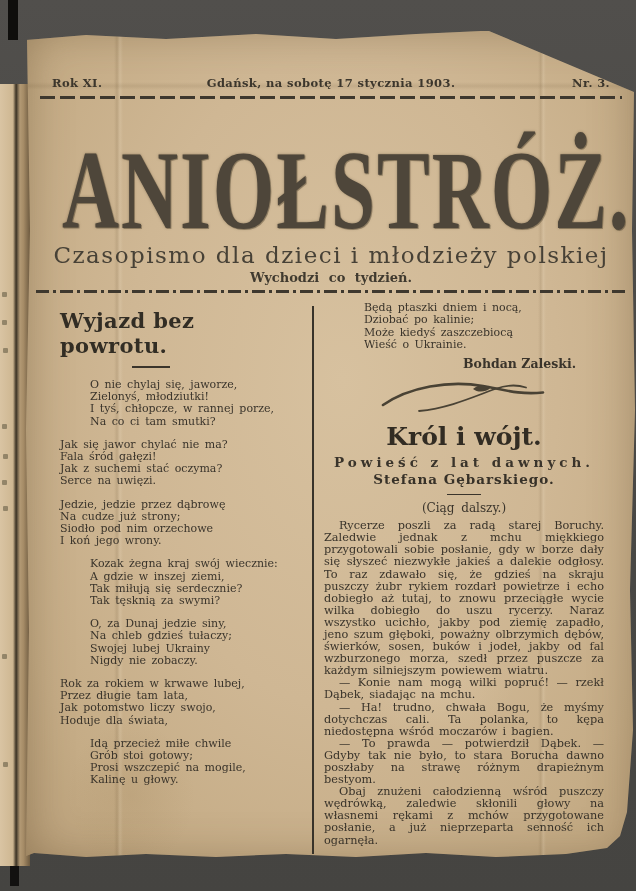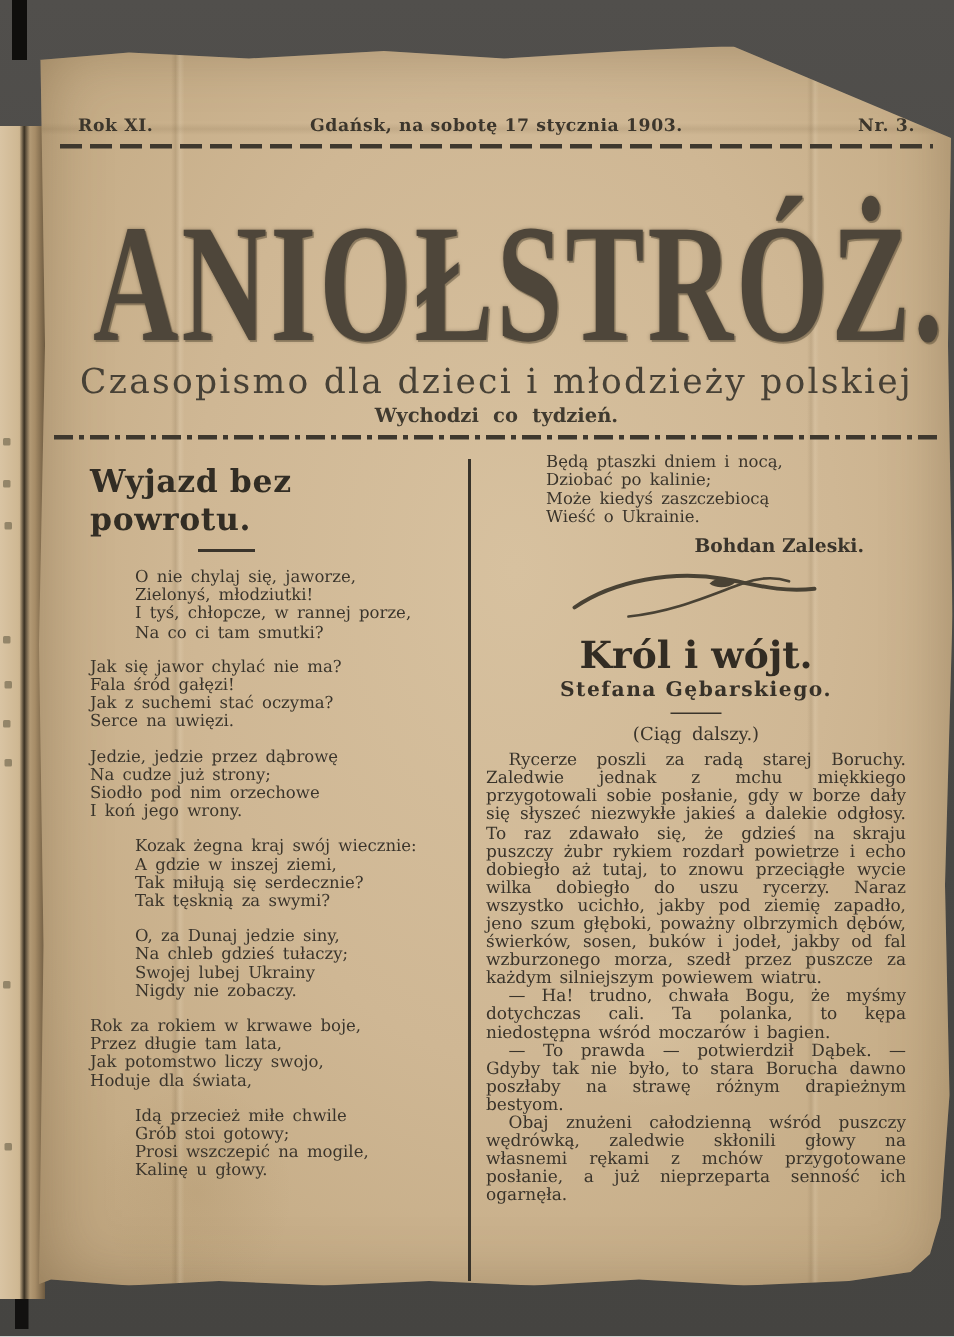--- a/index.html
+++ b/index.html
@@ -162,21 +162,21 @@
 Siodło pod nim orzechowe
 I koń jego wrony.</div>
       <div class="stanza indent">Kozak żegna kraj swój wiecznie:
 A gdzie w inszej ziemi,
 Tak miłują się serdecznie?
 Tak tęsknią za swymi?</div>
       <div class="stanza indent">O, za Dunaj jedzie siny,
 Na chleb gdzieś tułaczy;
 Swojej lubej Ukrainy
 Nigdy nie zobaczy.</div>
-      <div class="stanza">Rok za rokiem w krwawe boje,
+      <div class="stanza">Rok za rokiem w krwawe lubej,
 Przez długie tam lata,
 Jak potomstwo liczy swojo,
 Hoduje dla świata,</div>
       <div class="stanza indent">Idą przecież miłe chwile
 Grób stoi gotowy;
 Prosi wszczepić na mogile,
 Kalinę u głowy.</div>
     </div>
 
     <div class="col-right">
@@ -186,25 +186,27 @@
 Wieść o Ukrainie.</div>
       <div class="poem-author">Bohdan Zaleski.</div>
 
       <svg class="flourish" viewBox="0 0 175 36">
         <path d="M6 28 C 32 10, 72 3, 106 9 C 126 12.5, 142 18, 166 15.5" fill="none" stroke="#494234" stroke-width="2.6" stroke-linecap="round"></path>
         <path d="M42 34 C 72 31, 96 20, 118 12 C 129 8, 140 7.5, 149 10.5" fill="none" stroke="#494234" stroke-width="1.8" stroke-linecap="round"></path>
         <path d="M96 12 C 101 7, 109 7, 113 11.5 C 108.5 15.5, 100 15.5, 96 12 Z" fill="#494234" stroke="none"></path>
       </svg>
 
       <h2 class="story-title">Król i wójt.</h2>
+      <div class="story-subtitle">Powieść z lat dawnych.</div>
       <div class="story-author">Stefana Gębarskiego.</div>
       <div class="story-rule"></div>
       <div class="story-cont">(Ciąg dalszy.)</div>
 
       <div class="story-body">
         <p>Rycerze poszli za radą starej Boruchy. Zaledwie jednak z mchu miękkiego przygotowali sobie posłanie, gdy w borze dały się słyszeć niezwykłe jakieś a dalekie odgłosy. To raz zdawało się, że gdzieś na skraju puszczy żubr rykiem rozdarł powietrze i echo dobiegło aż tutaj, to znowu przeciągłe wycie wilka dobiegło do uszu rycerzy. Naraz wszystko ucichło, jakby pod ziemię zapadło, jeno szum głęboki, poważny olbrzymich dębów, świerków, sosen, buków i jodeł, jakby od fal wzburzonego morza, szedł przez puszcze za każdym silniejszym powiewem wiatru.</p>
+        <p>— Konie nam mogą wilki popruć! — rzekł Dąbek, siadając na mchu.</p>
         <p>— Ha! trudno, chwała Bogu, że myśmy dotychczas cali. Ta polanka, to kępa niedostępna wśród moczarów i bagien.</p>
         <p>— To prawda — potwierdził Dąbek. — Gdyby tak nie było, to stara Borucha dawno poszłaby na strawę różnym drapieżnym bestyom.</p>
         <p>Obaj znużeni całodzienną wśród puszczy wędrówką, zaledwie skłonili głowy na własnemi rękami z mchów przygotowane posłanie, a już nieprzeparta senność ich ogarnęła.</p>
       </div>
     </div>
   </div>
 </div>
 
 </body></html>

